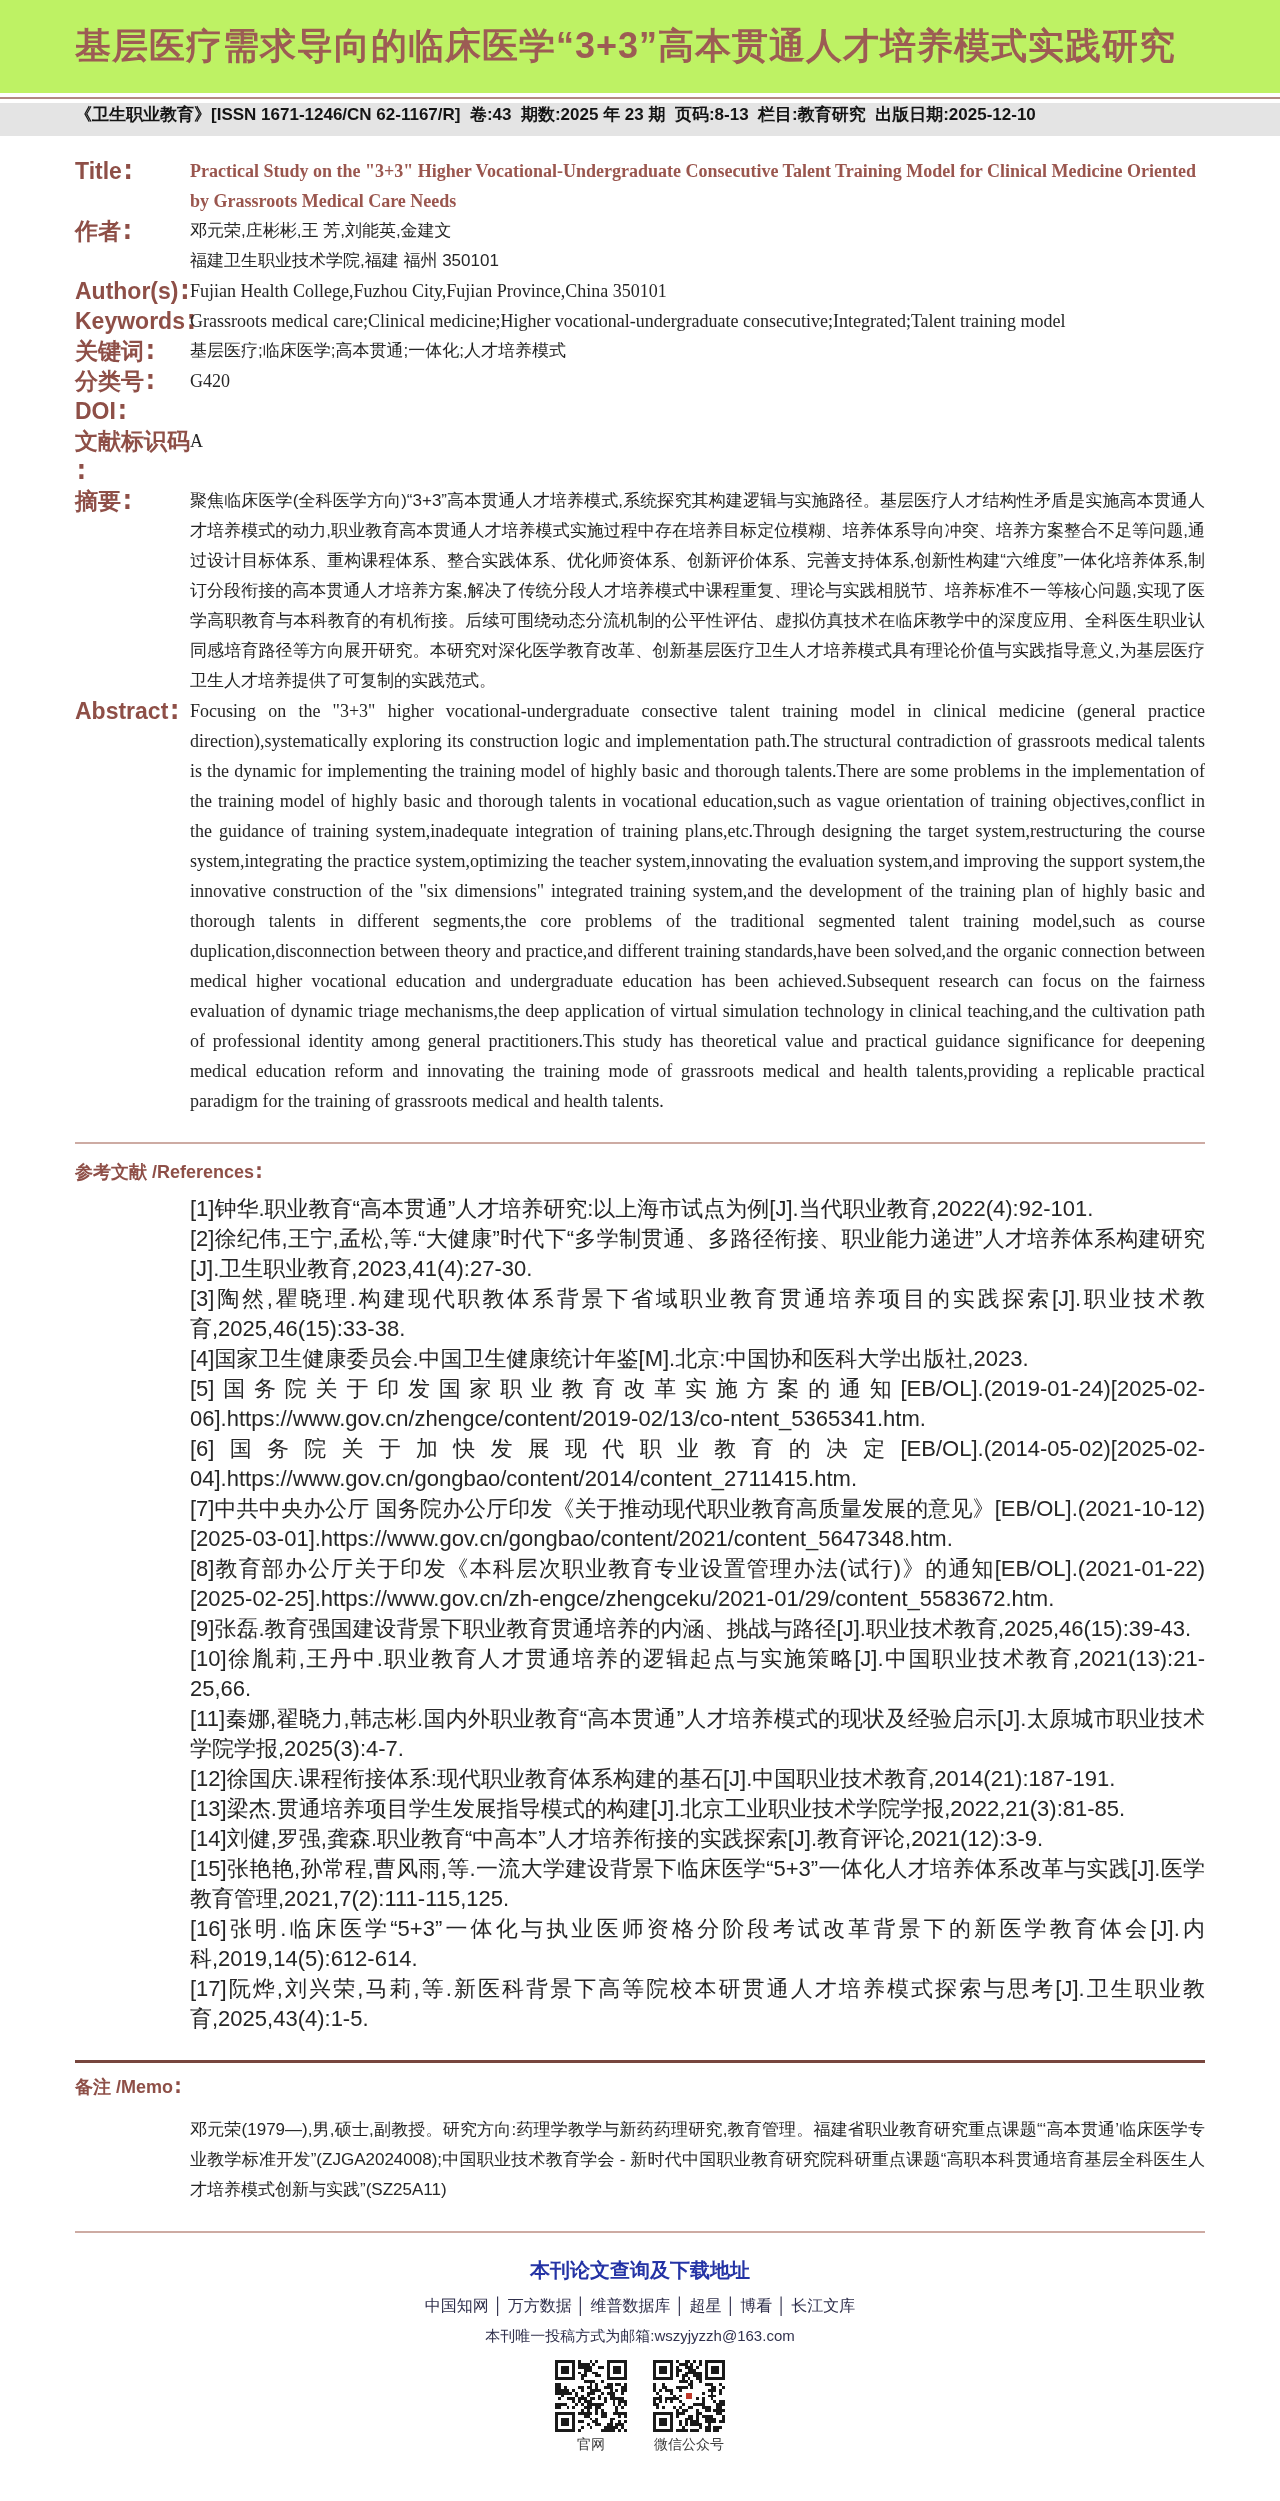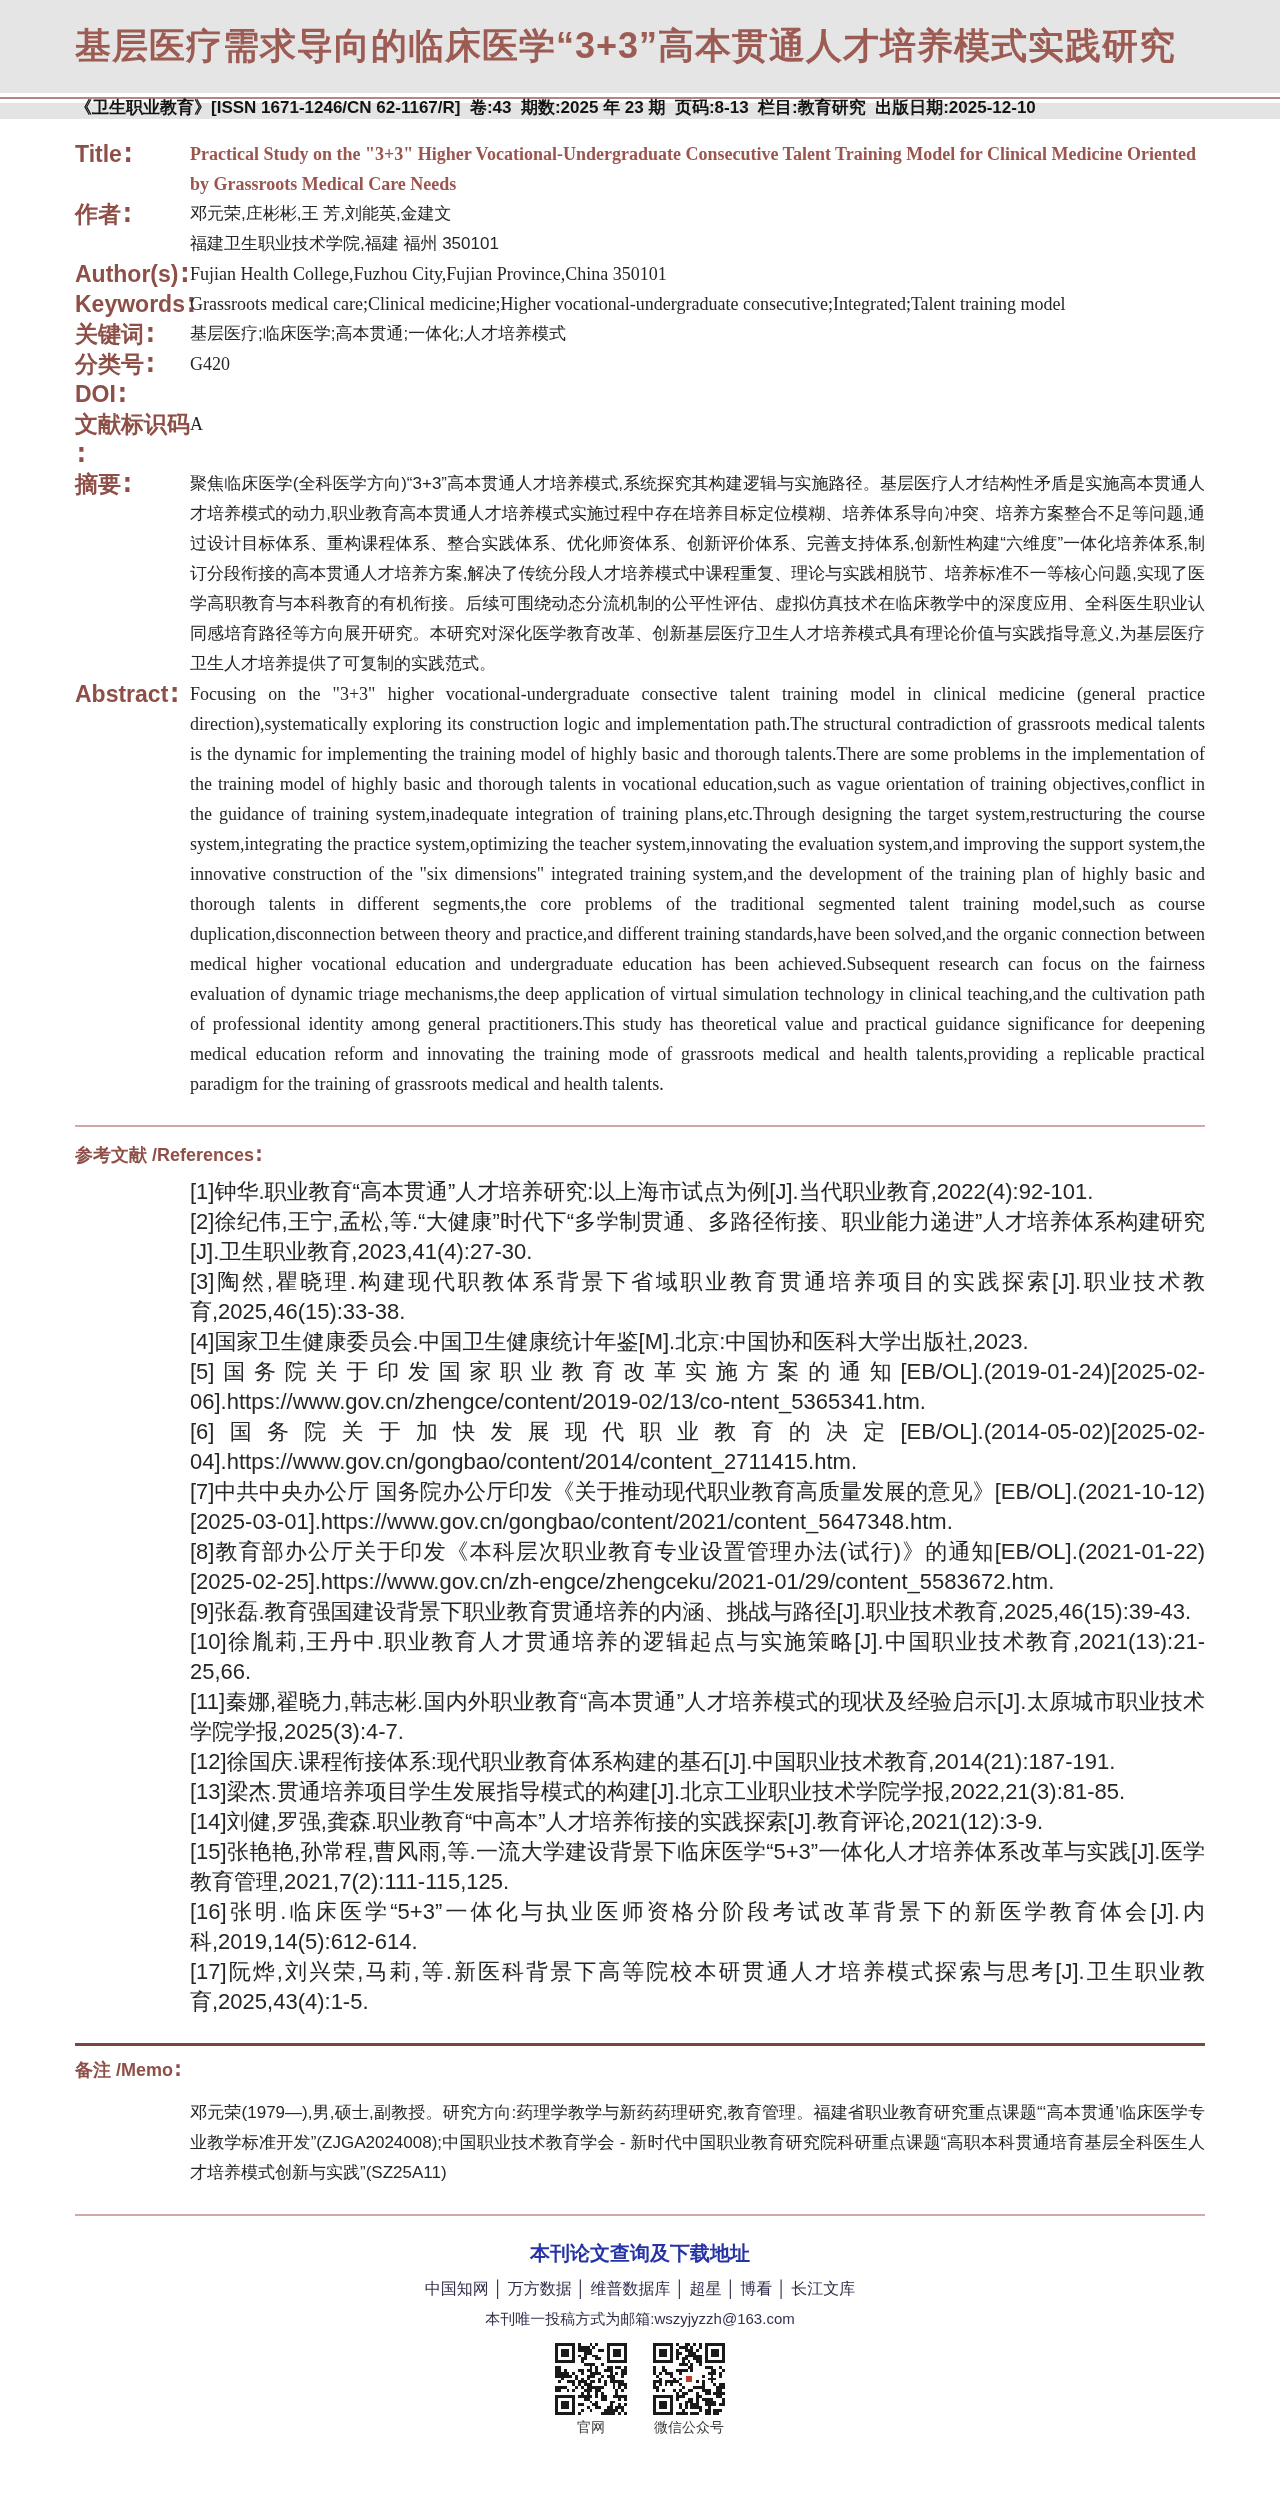--- a/index.html
+++ b/index.html
@@ -1,24 +1,24 @@
 <!DOCTYPE html>
 <html lang="zh"><head>
 <meta charset="utf-8">
 <style>
   html,body{margin:0;padding:0;background:#ffffff;}
   body{width:1280px;min-height:2501px;font-family:"Liberation Sans",sans-serif;color:#262626;}
 
   
-  .banner{background:#e5e5e5;height:93px;display:flex;align-items:center;padding-left:75px;box-sizing:border-box;}
+  .banner{background:#bef264;height:93px;display:flex;align-items:center;padding-left:75px;box-sizing:border-box;}
   .banner h1{margin:0;font-size:36px;font-weight:bold;color:#9c5c54;letter-spacing:1px;}
   .banner-rule{border:none;border-top:2px solid #b28a83;margin:4px 0;}
 
   
-  .journal-bar{background:#e4e4e4;height:16px;display:flex;align-items:flex-end;padding-left:75px;box-sizing:border-box;}
+  .journal-bar{background:#e4e4e4;height:33px;display:flex;align-items:flex-start;padding-left:75px;box-sizing:border-box;}
   .journal-bar span{font-size:17px;font-weight:bold;color:#141414;white-space:pre-wrap;}
 
   .content{padding:20px 75px 0 75px;}
 
   
   .meta-row{display:flex;align-items:flex-start;}
   .meta-label{width:115px;flex:none;font-size:23px;line-height:30px;font-weight:bold;color:#8e4f47;}
   .meta-value{flex:1;min-width:0;font-size:17px;line-height:30px;color:#252525;}
   .en{font-family:"Liberation Serif",serif;font-size:18px;}
   .maroon{color:#9a564e;font-weight:bold;}

